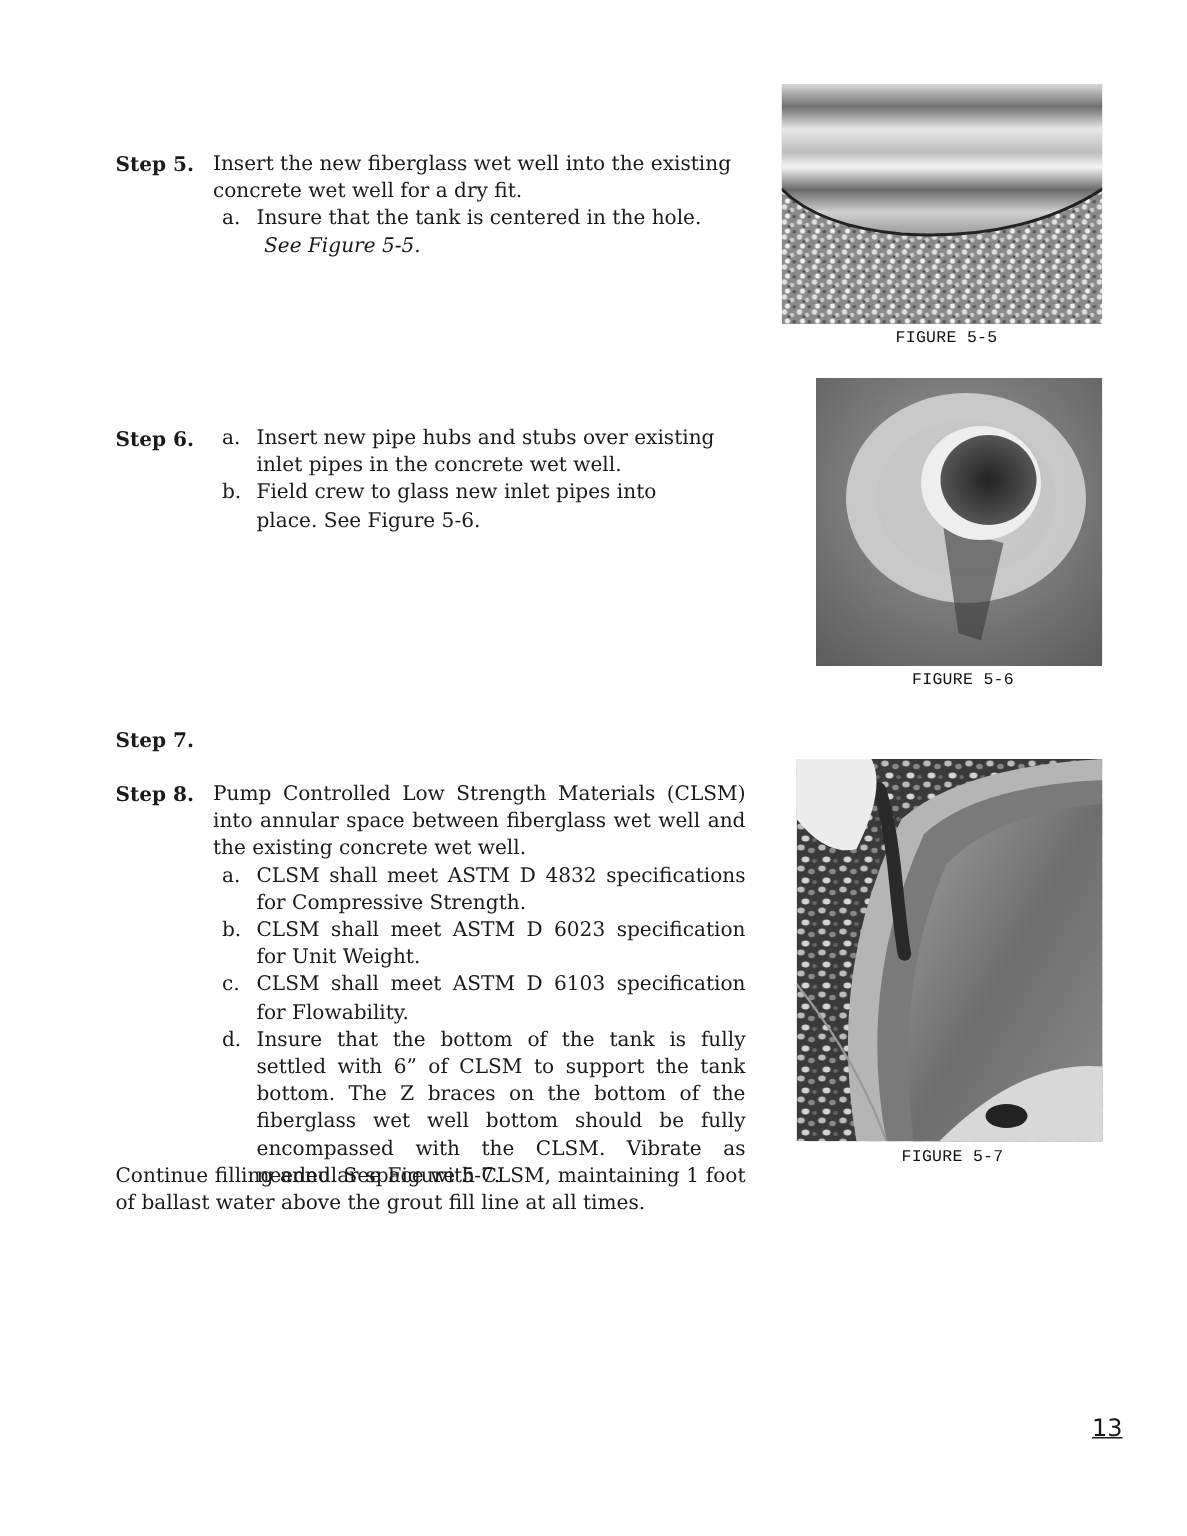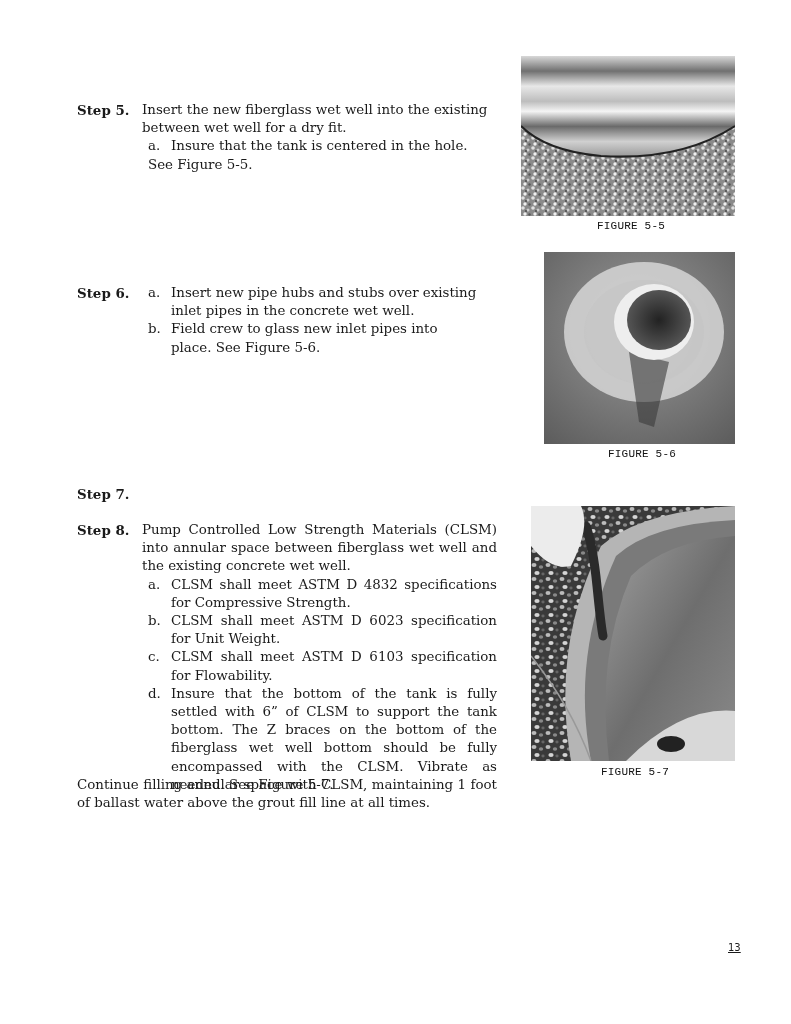--- a/index.html
+++ b/index.html
@@ -9,35 +9,35 @@
   .step-row { display: flex; }
   .step-label { width: 65px; flex: none; font-weight: bold; }
   .step-text { flex: 1; }
   .justify { text-align: justify; }
   .sub { display: flex; margin-left: 6px; }
   .sub-mark { width: 23px; flex: none; }
   .sub-text { flex: 1; }
   .fig { position: absolute; overflow: hidden; }
   .caption { position: absolute; font-family: Liberation Mono, monospace;
              font-size: 11px; color: #111; letter-spacing: 0.2px; }
-  .page-num { position: absolute; left: 728px; top: 942px; font-family: "DejaVu Sans", "Liberation Sans", sans-serif; font-size: 10px; text-decoration: underline; }
+  .page-num { position: absolute; left: 728px; top: 942px; font-family: "DejaVu Sans", "Liberation Sans", sans-serif; font-size: 16px; text-decoration: underline; }
 </style>
 </head>
 <body>
 
 <div class="step" style="top:101px;">
   <div class="step-row">
     <span class="step-label">Step 5.</span>
     <div class="step-text">
-      <div>Insert the new fiberglass wet well into the existing between wet well for a dry fit.</div>
+      <div>Insert the new fiberglass wet well into the existing concrete wet well for a dry fit.</div>
       <div class="sub">
         <span class="sub-mark">a.</span>
         <span class="sub-text">Insure that the tank is centered in the hole.</span>
       </div>
-      <div style="margin-left:6px;">See Figure 5-5.</div>
+      <div style="margin-left:34px;font-style:italic;">See Figure 5-5.</div>
     </div>
   </div>
 </div>
 
 <div class="step" style="top:284px;">
   <div class="step-row">
     <span class="step-label">Step 6.</span>
     <div class="step-text" style="width:366px;">
       <div class="sub">
         <span class="sub-mark">a.</span>

